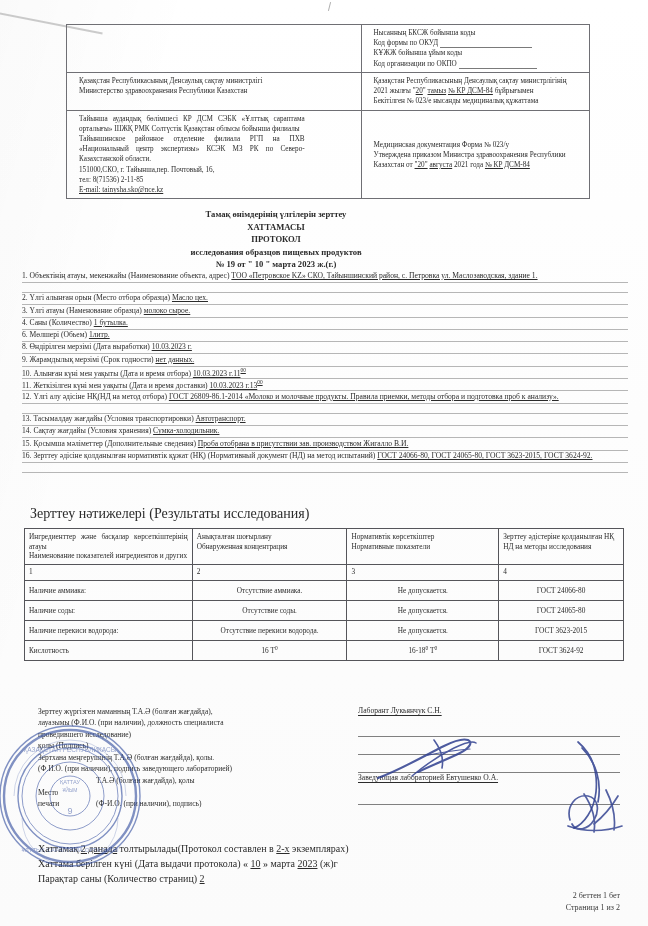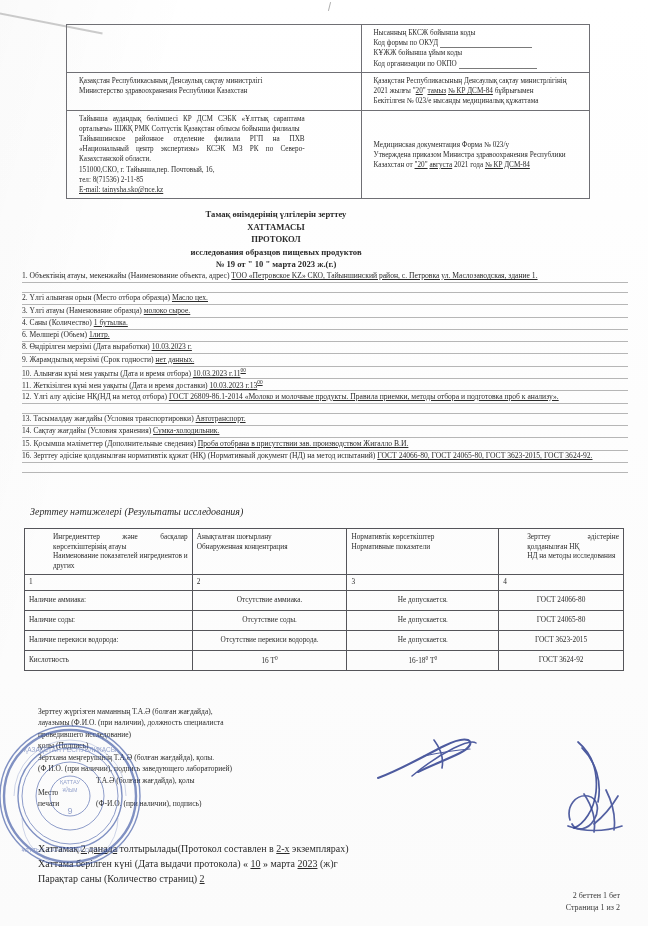--- a/index.html
+++ b/index.html
@@ -106,22 +106,21 @@
     position: absolute;
     left: 0; right: 0; bottom: -1px;
     border-bottom: 1px solid #b6b6b6;
   }
   .sup { font-size: 5.4px; vertical-align: super; }
 
   
   .res-cap {
     position: absolute;
     left: 30px; top: 506px;
-    font-size: 10px;
-    font-style: italic;
+    font-size: 14px;
   }
 
   
   .res {
     position: absolute;
     left: 24px; top: 528px;
     width: 600px;
     border-collapse: collapse;
     font-size: 7.3px;
     line-height: 1.33;
@@ -132,21 +131,21 @@
     vertical-align: top;
   }
   .res .hc { font-weight: normal; }
   .res col.k1 { width: 168px; }
   .res col.k2 { width: 155px; }
   .res col.k3 { width: 152px; }
   .res col.k4 { width: 125px; }
   .res .numrow td { height: 11px; padding-top: 2px; padding-bottom: 2px; }
   .res .datarow td { height: 13px; vertical-align: middle; padding-top: 3px; padding-bottom: 3px;}
   .res .ctr { text-align: center; }
-  .res .jst { text-align: justify; text-justify: inter-word; margin-left: 24px; }
+  .res .jst { text-align: justify; text-justify: inter-word; }
   .sup0 { font-size: 5.4px; vertical-align: super; }
 
   
   .sig-left {
     position: absolute;
     left: 38px; top: 706px;
     width: 300px;
     font-size: 7.5px;
     line-height: 1.52;
   }
@@ -448,20 +447,32 @@
       <div class="row">
         <div class="col-a">Место</div>
       </div>
       <div class="row">
         <div class="col-a">печати</div>
         <div class="col-b">(Ф-И.О. (при наличии), подпись)</div>
       </div>
     </div>
   </div>
 
+  <div class="sig-right">
+    <div style="height:13px">
+      <span class="name">Лаборант Лукьянчук С.Н.</span>
+    </div>
+    <div class="sigline"></div>
+    <div class="sigline"></div>
+    <div class="sigline"></div>
+    <div style="height:14px">
+      <span class="name">Заведующая лабораторией  Евтушенко О.А.</span>
+    </div>
+    <div class="sigline"></div>
+  </div>
 
   <div class="foot">
     <div><span>Хаттамақ </span><span class="u">2 данада</span><span> толтырылады(Протокол составлен в </span><span class="u">2-х</span><span> экземплярах)</span></div>
     <div><span>Хаттама берілген күні  (Дата выдачи протокола) « </span><span class="u">10</span><span> » марта  </span><span class="u">2023</span><span> (ж)г</span></div>
     <div><span>Парақтар саны (Количество страниц) </span><span class="u">2</span></div>
   </div>
 
   <div class="pagenum">
     <div>2 беттен 1 бет</div>
     <div class="clip">Страница 1 из 2</div>

